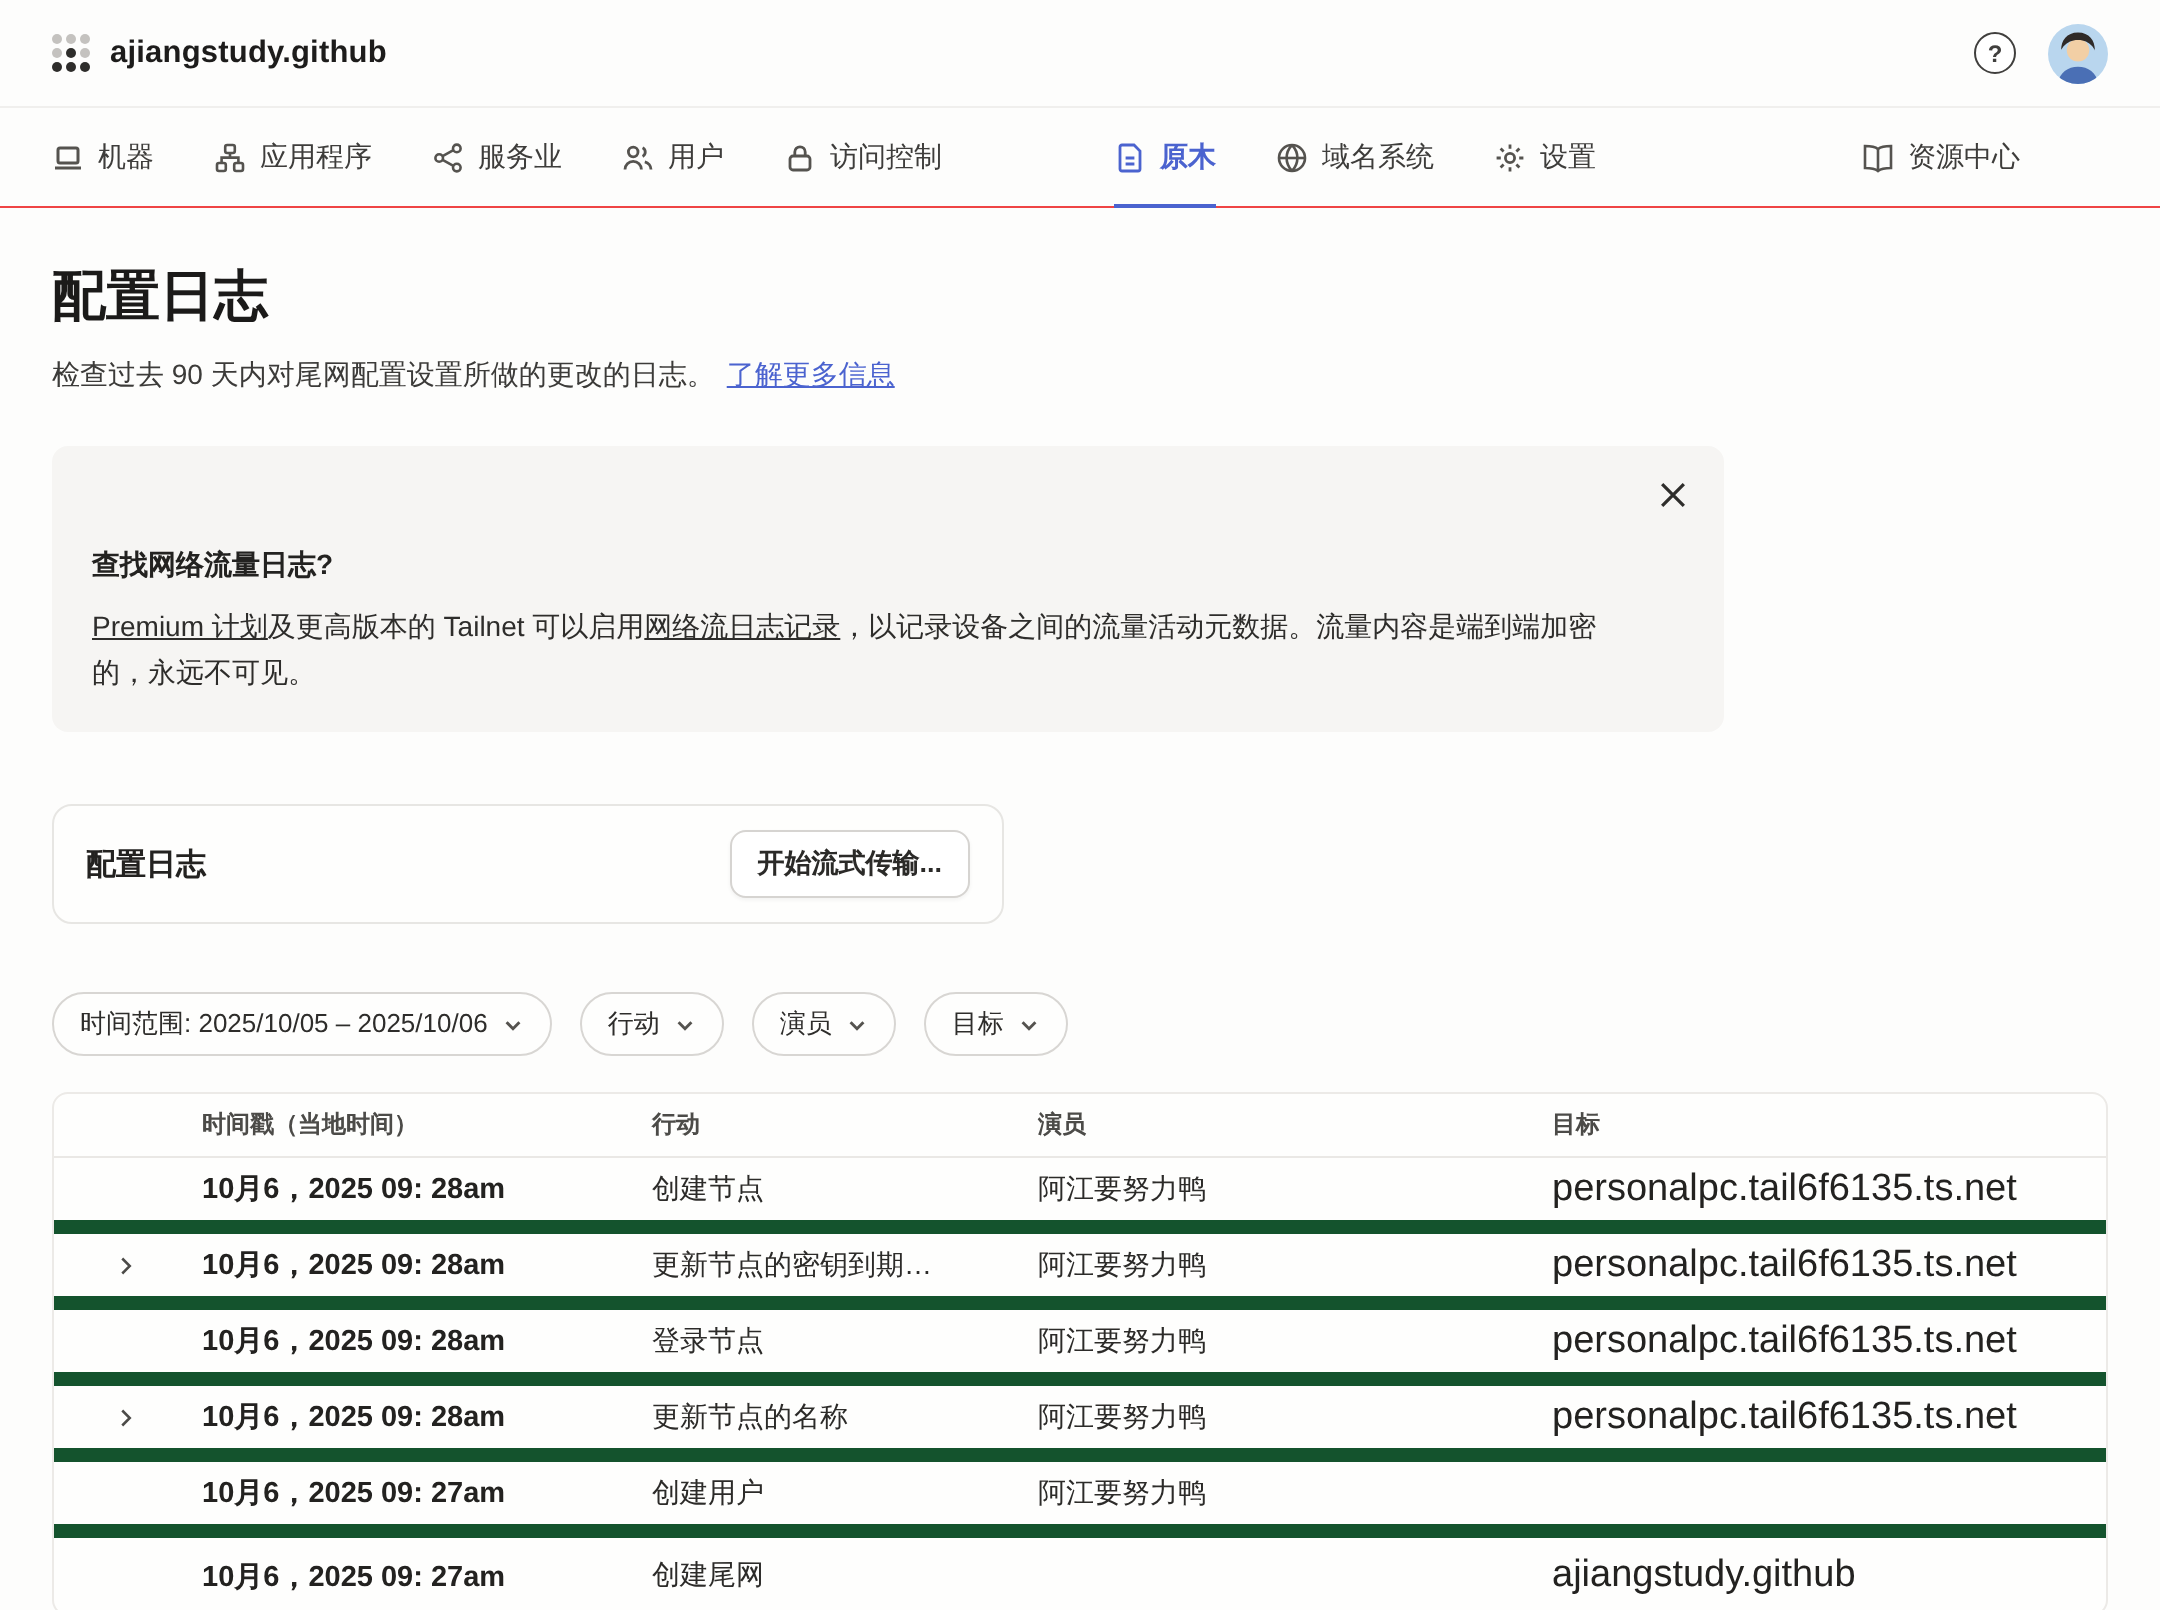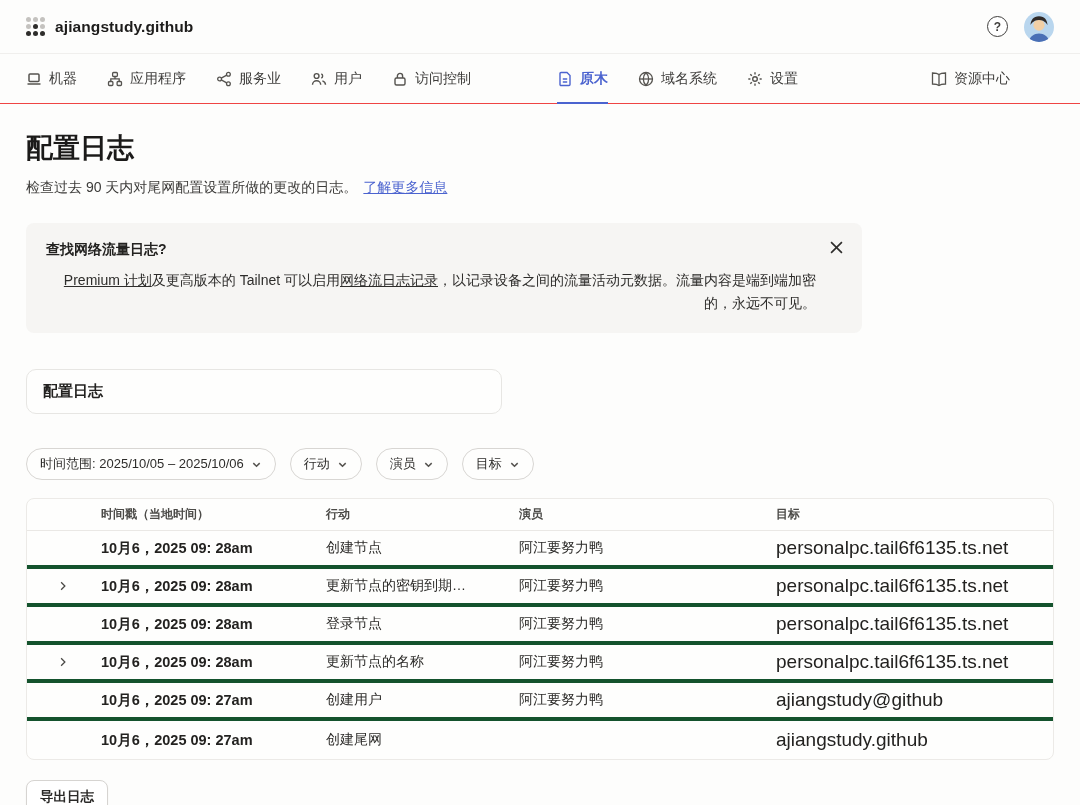--- a/index.html
+++ b/index.html
@@ -31,41 +31,41 @@
   .nav-item.push-right { margin-left:auto; margin-right:44px; }
 
   
   .content { padding:0 26px; }
   .page-title { margin-top:26px; font-size:27px; font-weight:800; color:#1b1a19; }
   .page-sub { margin-top:13px; font-size:14px; color:#3c3b39; }
   .link-blue { color:#4b63cf; text-decoration:underline; cursor:pointer; margin-left:6px; }
 
   
   .banner { position:relative; margin-top:26px; width:836px; background:#f6f5f3; border-radius:8px; padding:18px 46px 18px 20px; }
-  .banner-title { font-size:14px; font-weight:700; color:#232220; }
-  .banner-body { margin-top:10px; font-size:14px; line-height:1.65; color:#2e2d2b;text-align:right; }
+  .banner-title { font-size:14px; font-weight:700; color:#232220;margin-top:33px; }
+  .banner-body { margin-top:10px; font-size:14px; line-height:1.65; color:#2e2d2b; }
   .banner-body .u { text-decoration:underline; cursor:pointer; }
   .banner-close { position:absolute; top:14px; right:16px; width:20px; height:20px; display:flex; align-items:center; justify-content:center; cursor:pointer; color:#2e2d2b; }
 
   
   .stream-card { margin-top:36px; width:476px; border:1px solid #e7e6e3; border-radius:10px; padding:12px 16px; display:flex; align-items:center; justify-content:space-between; background:#fefefd; }
   .stream-status { font-size:15px; font-weight:700; color:#232220; }
   .btn-outline { background:#fff; border:1px solid #d6d4d1; border-radius:8px; padding:7px 13px; font-size:13.5px; font-weight:600; color:#2b2a28; cursor:pointer; box-shadow:0 1px 2px rgba(0,0,0,.05); font-family:inherit; }
 
   
   .filters { margin-top:34px; display:flex; align-items:center; gap:14px; }
   .pill { display:flex; align-items:center; gap:7px; border:1px solid #d8d6d3; border-radius:999px; padding:6px 13px; font-size:13px; color:#2e2d2b; background:#fefefd; cursor:pointer; white-space:nowrap; }
   .pill svg { stroke:#55534f; }
 
   
   .log-table { margin-top:18px; border:1px solid #eceae7; border-radius:8px; background:#fefefd; overflow:hidden; }
   .trow, .thead { display:grid; grid-template-columns:38px 225px 193px 257px 1fr; align-items:center; }
   .thead { height:32px; border-bottom:1px solid #eae8e5; }
   .thead .cell { font-size:12px; font-weight:700; color:#4c4b48; }
-  .trow { height:38px; border-bottom:4px solid #14532d; cursor:default; }
+  .trow { height:38px; border-bottom:7px solid #14532d; cursor:default; }
   .trow:last-child { border-bottom:none; }
   .cell { padding-right:10px; overflow:hidden; text-overflow:ellipsis; white-space:nowrap;padding-left:36px; }
   .c-chev { display:flex; justify-content:center; }
   .chev { cursor:pointer; display:flex; }
   .chev svg { stroke:#4c4b48; }
   .c-time { font-size:14.5px; font-weight:700; color:#232220; }
   .c-action, .c-actor { font-size:14px; color:#2c2b29; }
   .c-target { font-size:19px; color:#232220; }
 
   .export-row { margin-top:20px; }
@@ -185,20 +185,21 @@
           <path d="M1 1l10 10M11 1L1 11"></path>
         </svg>
     </div>
     <div class="banner-body">
       <span class="u">Premium 计划</span><span>及更高版本的 Tailnet 可以启用</span><span class="u">网络流日志记录</span><span>，以记录设备之间的流量活动元数据。流量内容是端到端加密的，永远不可见。</span>
     </div>
   </div>
 
   <div class="stream-card">
     <span class="stream-status">配置日志</span>
+    <button class="btn-outline">开始流式传输...</button>
   </div>
 
   <div class="filters">
     <div class="pill">
       <span>时间范围:  2025/10/05 – 2025/10/06</span>
       <svg width="11" height="11" viewBox="0 0 12 12" fill="none" stroke-width="1.6">
           <path d="M2.5 4.5L6 8l3.5-3.5"></path>
         </svg>
     </div>
     <div class="pill">
@@ -286,21 +287,20 @@
     <div class="cell c-chev">
       <span class="chev" style="visibility: hidden;">
         <svg width="12" height="12" viewBox="0 0 16 16" fill="none" stroke-width="1.7">
                 <path d="M5.5 3l5 5-5 5"></path>
               </svg>
       </span>
     </div>
     <div class="cell c-time">10月6，2025 09: 27am</div>
     <div class="cell c-action">创建用户</div>
     <div class="cell c-actor">阿江要努力鸭</div>
-    <div class="cell c-target">ajiangstudy@github</div>
   </div>
         <div class="trow">
     <div class="cell c-chev">
       <span class="chev" style="visibility: hidden;">
         <svg width="12" height="12" viewBox="0 0 16 16" fill="none" stroke-width="1.7">
                 <path d="M5.5 3l5 5-5 5"></path>
               </svg>
       </span>
     </div>
     <div class="cell c-time">10月6，2025 09: 27am</div>

